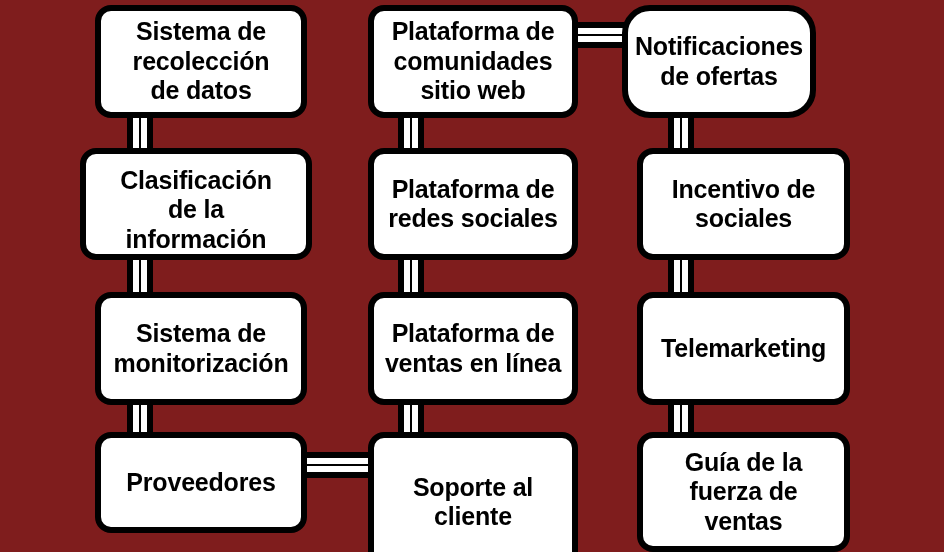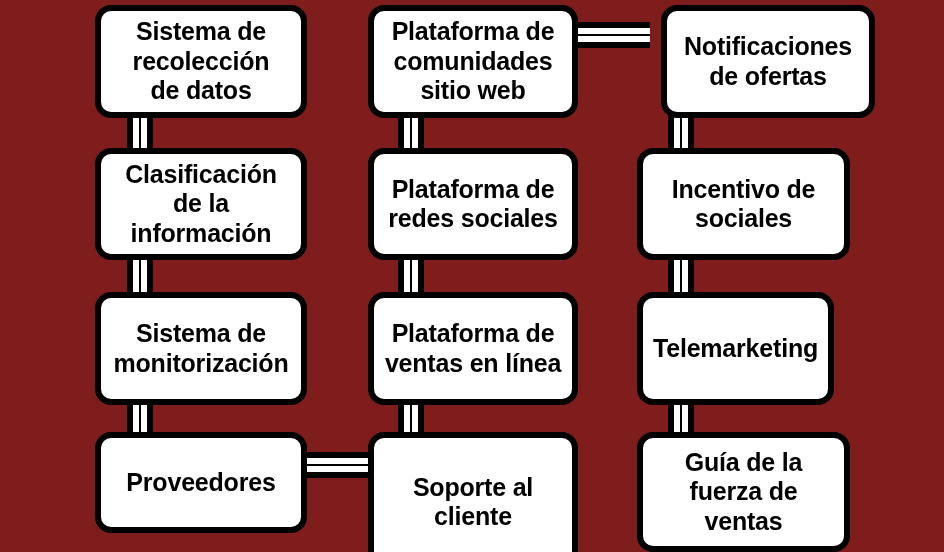--- a/index.html
+++ b/index.html
@@ -133,26 +133,26 @@
   <div class="node" style="left:95px; top:5px; width:212px; height:113px;">
     <span class="label">Sistema de
 recolección
 de datos</span>
   </div>
   <div class="node" style="left:368px; top:5px; width:210px; height:113px;">
     <span class="label">Plataforma de
 comunidades
 sitio web</span>
   </div>
-  <div class="node" style="left:661px; top:5px; width:214px; height:113px;">
+  <div class="node" style="left:622px; top:5px; width:194px; height:113px;border-radius:28px;">
     <span class="label">Notificaciones
 de ofertas</span>
   </div>
 
-  <div class="node" style="left:95px; top:148px; width:212px; height:112px;">
+  <div class="node" style="left:80px; top:148px; width:232px; height:112px;align-items:flex-end;">
     <span class="label">Clasificación
 de la
 información</span>
   </div>
   <div class="node" style="left:368px; top:148px; width:210px; height:112px;">
     <span class="label">Plataforma de
 redes sociales</span>
   </div>
   <div class="node" style="left:637px; top:148px; width:213px; height:112px;">
     <span class="label">Incentivo de
@@ -160,21 +160,21 @@
   </div>
 
   <div class="node" style="left:95px; top:292px; width:212px; height:113px;">
     <span class="label">Sistema de
 monitorización</span>
   </div>
   <div class="node" style="left:368px; top:292px; width:210px; height:113px;">
     <span class="label">Plataforma de
 ventas en línea</span>
   </div>
-  <div class="node" style="left:637px; top:292px; width:197px; height:113px;">
+  <div class="node" style="left:637px; top:292px; width:213px; height:113px;">
     <span class="label">Telemarketing</span>
   </div>
 
   <div class="node" style="left:95px; top:432px; width:212px; height:101px;">
     <span class="label">Proveedores</span>
   </div>
   <div class="node" style="left:368px; top:432px; width:210px; height:140px;">
     <span class="label">Soporte al
 cliente</span>
   </div>

